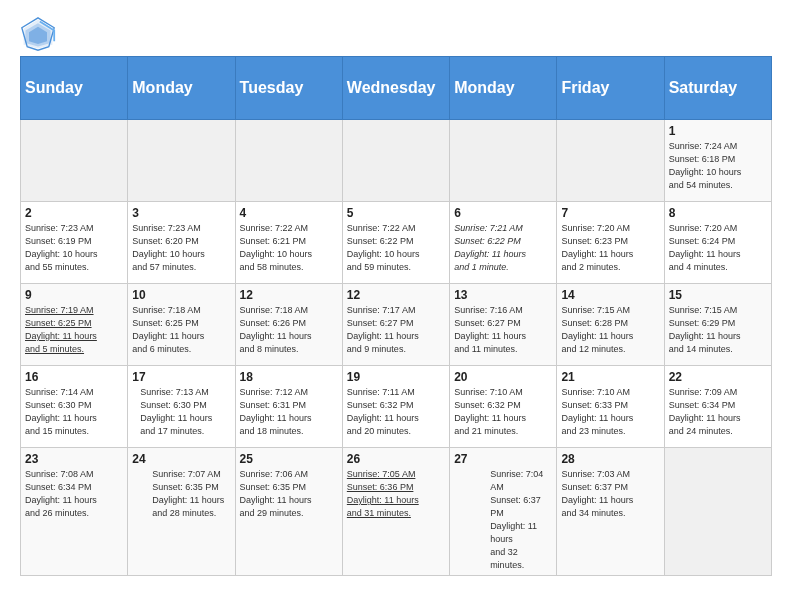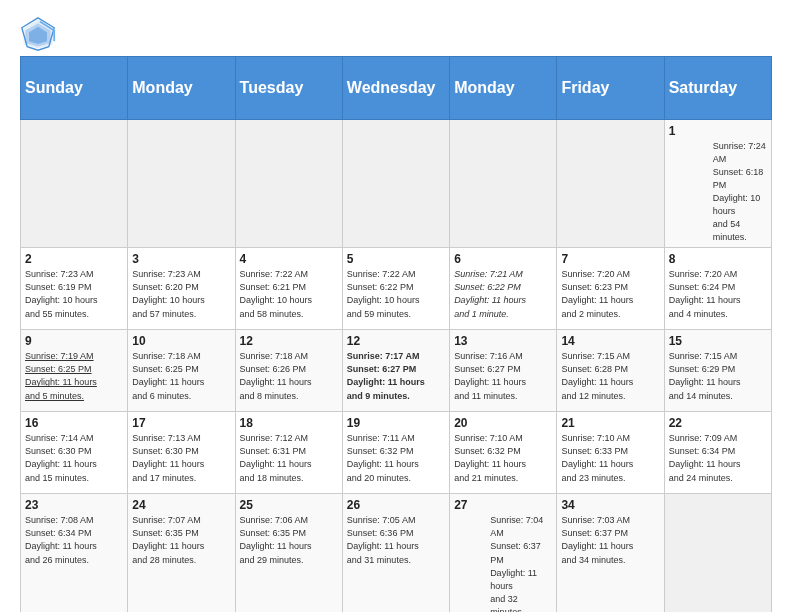--- a/index.html
+++ b/index.html
@@ -132,21 +132,21 @@
     <tbody>
     <tr>
           <td class="empty"></td>
           <td class="empty"></td>
           <td class="empty"></td>
           <td class="empty"></td>
           <td class="empty"></td>
           <td class="empty"></td>
           <td>
             <span class="day-num">1</span>
-            <div class="day-info" style="white-space: pre-line; margin-left: 44px;">Sunrise: 7:24 AM
+            <div class="day-info" style="white-space: pre-line;">Sunrise: 7:24 AM
 Sunset: 6:18 PM
 Daylight: 10 hours
 and 54 minutes.</div>
           </td>
         </tr>
         <tr>
           <td>
             <span class="day-num">2</span>
             <div class="day-info" style="white-space: pre-line;">Sunrise: 7:23 AM
 Sunset: 6:19 PM
@@ -213,21 +213,21 @@
           </td>
           <td>
             <span class="day-num">12</span>
             <div class="day-info" style="white-space: pre-line;">Sunrise: 7:18 AM
 Sunset: 6:26 PM
 Daylight: 11 hours
 and 8 minutes.</div>
           </td>
           <td>
             <span class="day-num">12</span>
-            <div class="day-info" style="white-space: pre-line; font-weight: bold;">Sunrise: 7:17 AM
+            <div class="day-info" style="white-space: pre-line;">Sunrise: 7:17 AM
 Sunset: 6:27 PM
 Daylight: 11 hours
 and 9 minutes.</div>
           </td>
           <td>
             <span class="day-num">13</span>
             <div class="day-info" style="white-space: pre-line;">Sunrise: 7:16 AM
 Sunset: 6:27 PM
 Daylight: 11 hours
 and 11 minutes.</div>
@@ -250,21 +250,21 @@
         <tr>
           <td>
             <span class="day-num">16</span>
             <div class="day-info" style="white-space: pre-line;">Sunrise: 7:14 AM
 Sunset: 6:30 PM
 Daylight: 11 hours
 and 15 minutes.</div>
           </td>
           <td>
             <span class="day-num">17</span>
-            <div class="day-info" style="white-space: pre-line;">Sunrise: 7:13 AM
+            <div class="day-info" style="white-space: pre-line; margin-left: 8px;">Sunrise: 7:13 AM
 Sunset: 6:30 PM
 Daylight: 11 hours
 and 17 minutes.</div>
           </td>
           <td>
             <span class="day-num">18</span>
             <div class="day-info" style="white-space: pre-line;">Sunrise: 7:12 AM
 Sunset: 6:31 PM
 Daylight: 11 hours
 and 18 minutes.</div>
@@ -301,48 +301,48 @@
         <tr>
           <td>
             <span class="day-num">23</span>
             <div class="day-info" style="white-space: pre-line;">Sunrise: 7:08 AM
 Sunset: 6:34 PM
 Daylight: 11 hours
 and 26 minutes.</div>
           </td>
           <td>
             <span class="day-num">24</span>
-            <div class="day-info" style="white-space: pre-line;">Sunrise: 7:07 AM
+            <div class="day-info" style="white-space: pre-line; margin-left: 20px;">Sunrise: 7:07 AM
 Sunset: 6:35 PM
 Daylight: 11 hours
 and 28 minutes.</div>
           </td>
           <td>
             <span class="day-num">25</span>
             <div class="day-info" style="white-space: pre-line;">Sunrise: 7:06 AM
 Sunset: 6:35 PM
 Daylight: 11 hours
 and 29 minutes.</div>
           </td>
           <td>
             <span class="day-num">26</span>
-            <div class="day-info" style="white-space: pre-line;">Sunrise: 7:05 AM
+            <div class="day-info" style="white-space: pre-line; text-decoration: underline;">Sunrise: 7:05 AM
 Sunset: 6:36 PM
 Daylight: 11 hours
 and 31 minutes.</div>
           </td>
           <td>
             <span class="day-num">27</span>
             <div class="day-info" style="white-space: pre-line; margin-left: 36px;">Sunrise: 7:04 AM
 Sunset: 6:37 PM
 Daylight: 11 hours
 and 32 minutes.</div>
           </td>
           <td>
-            <span class="day-num">34</span>
+            <span class="day-num">28</span>
             <div class="day-info" style="white-space: pre-line;">Sunrise: 7:03 AM
 Sunset: 6:37 PM
 Daylight: 11 hours
 and 34 minutes.</div>
           </td>
           <td class="empty"></td>
         </tr>
       </tbody>
   </table>
 </div>

